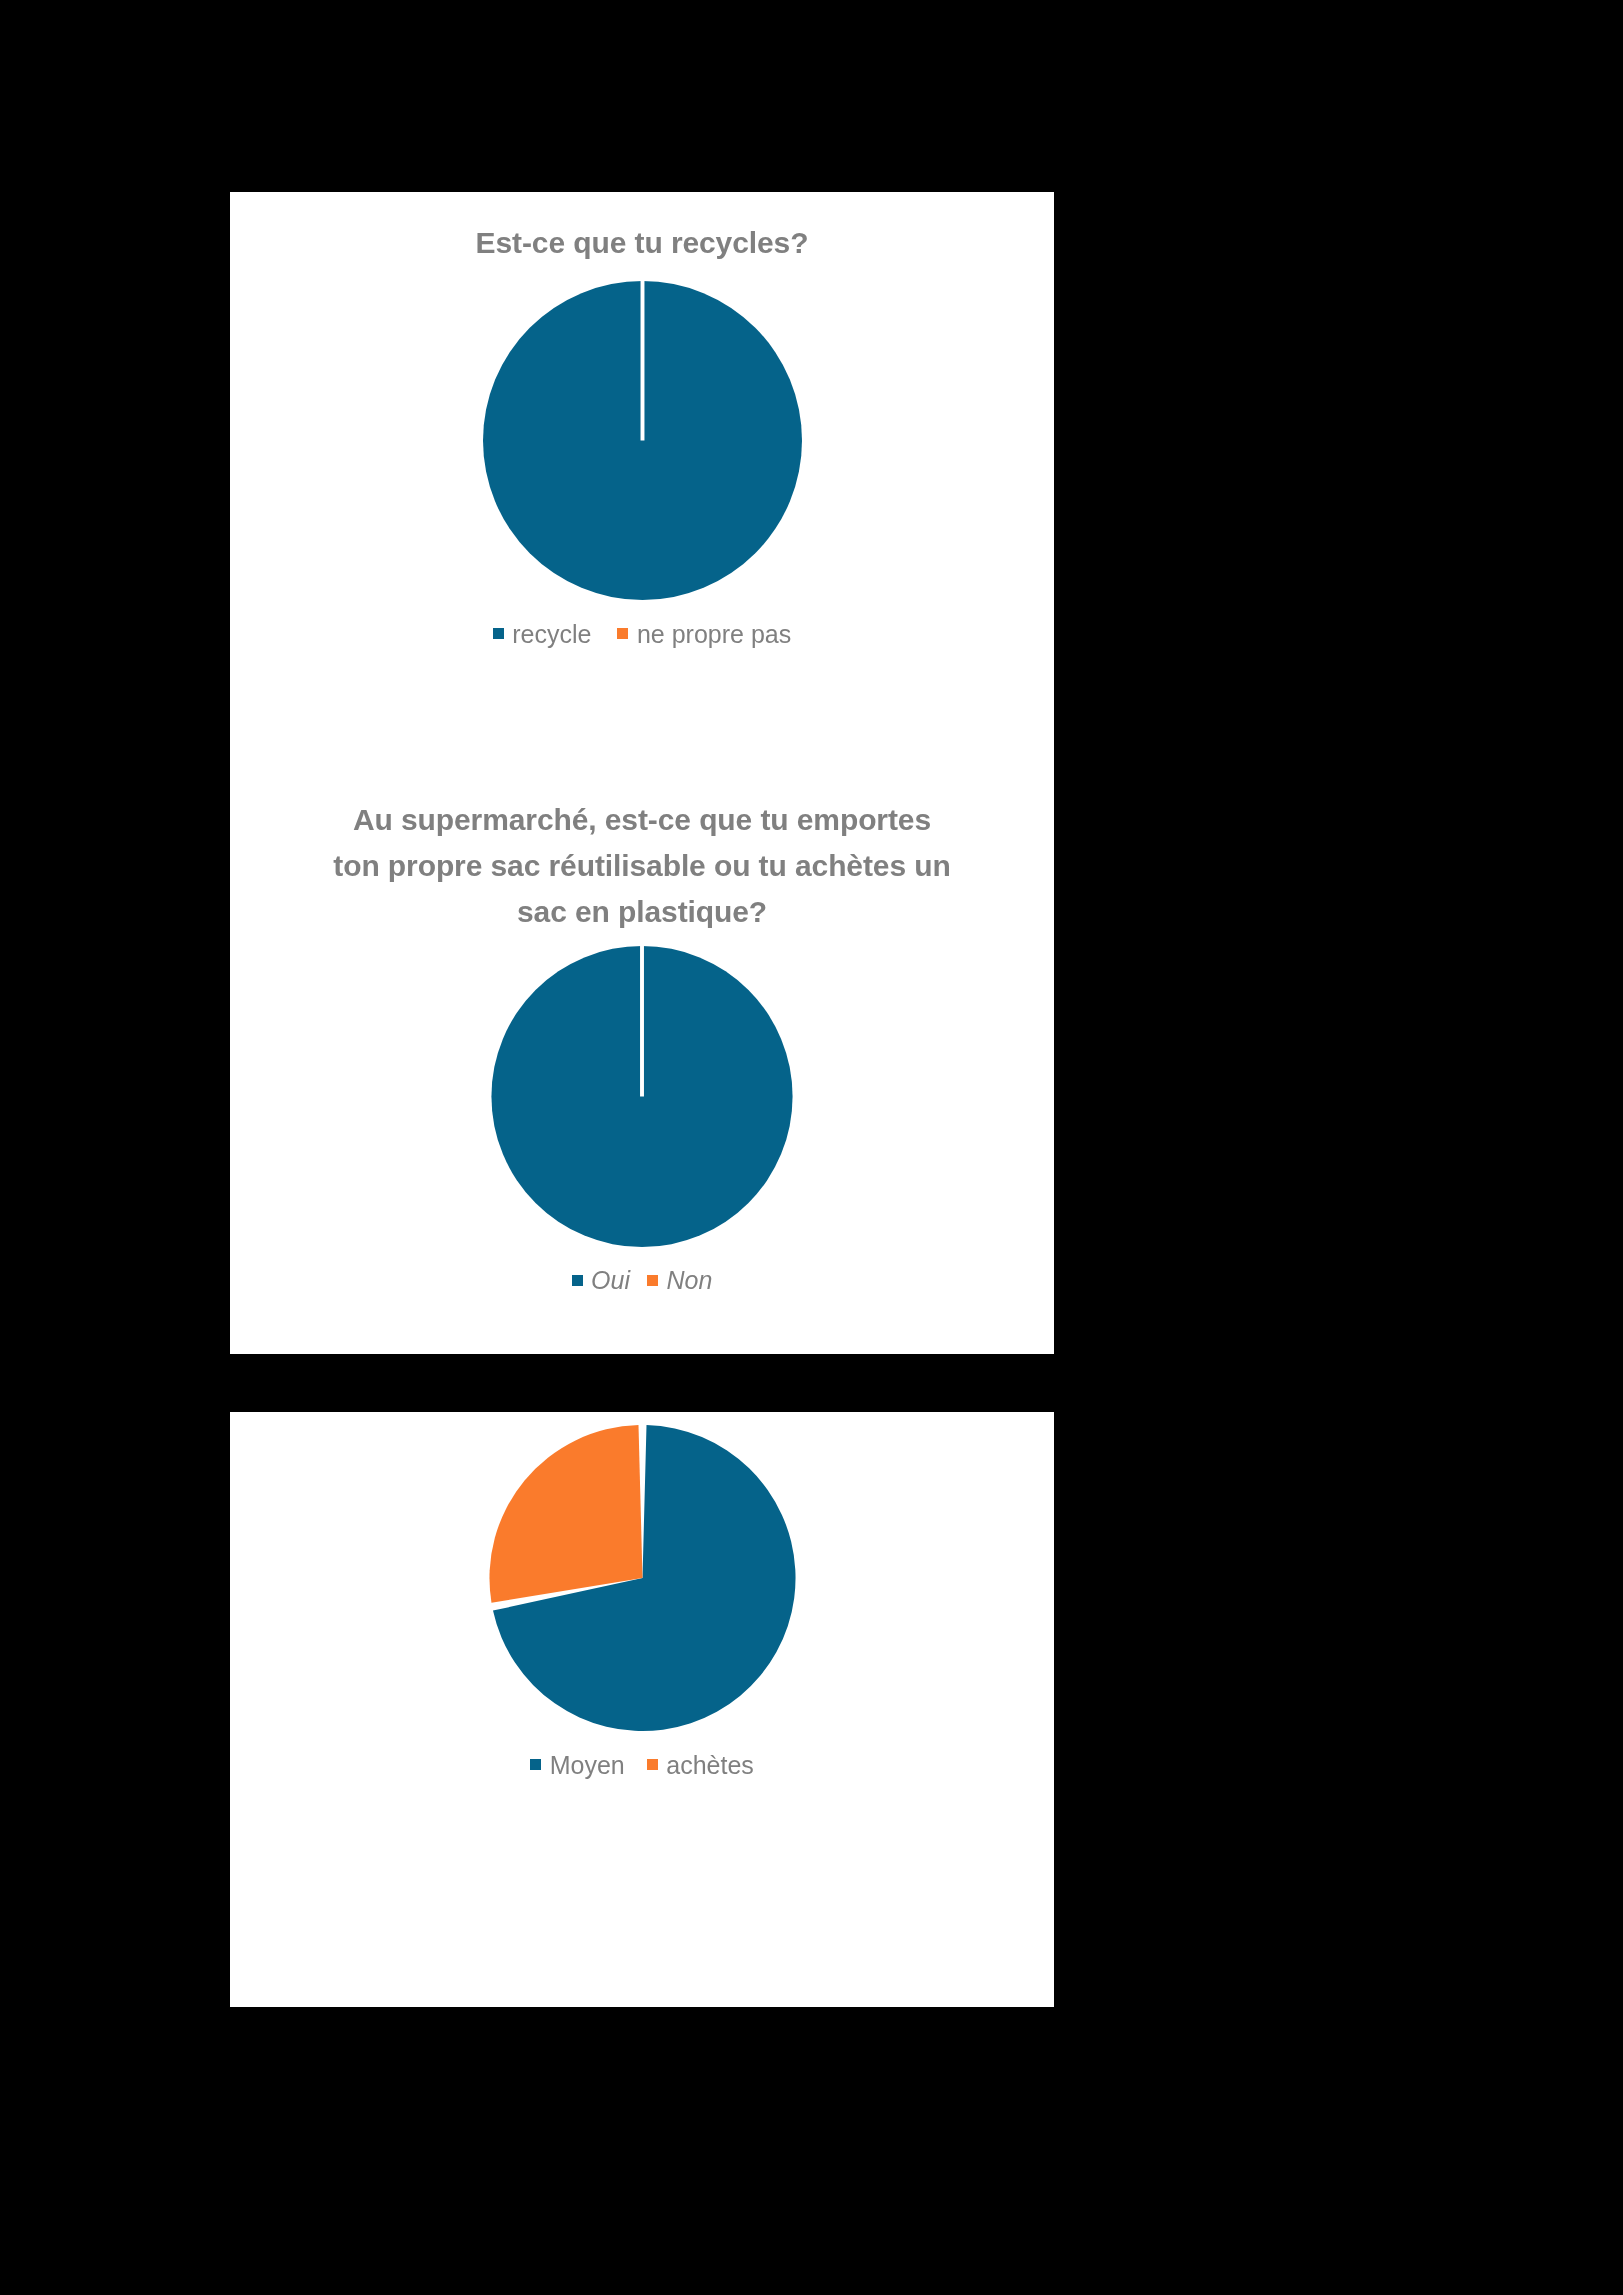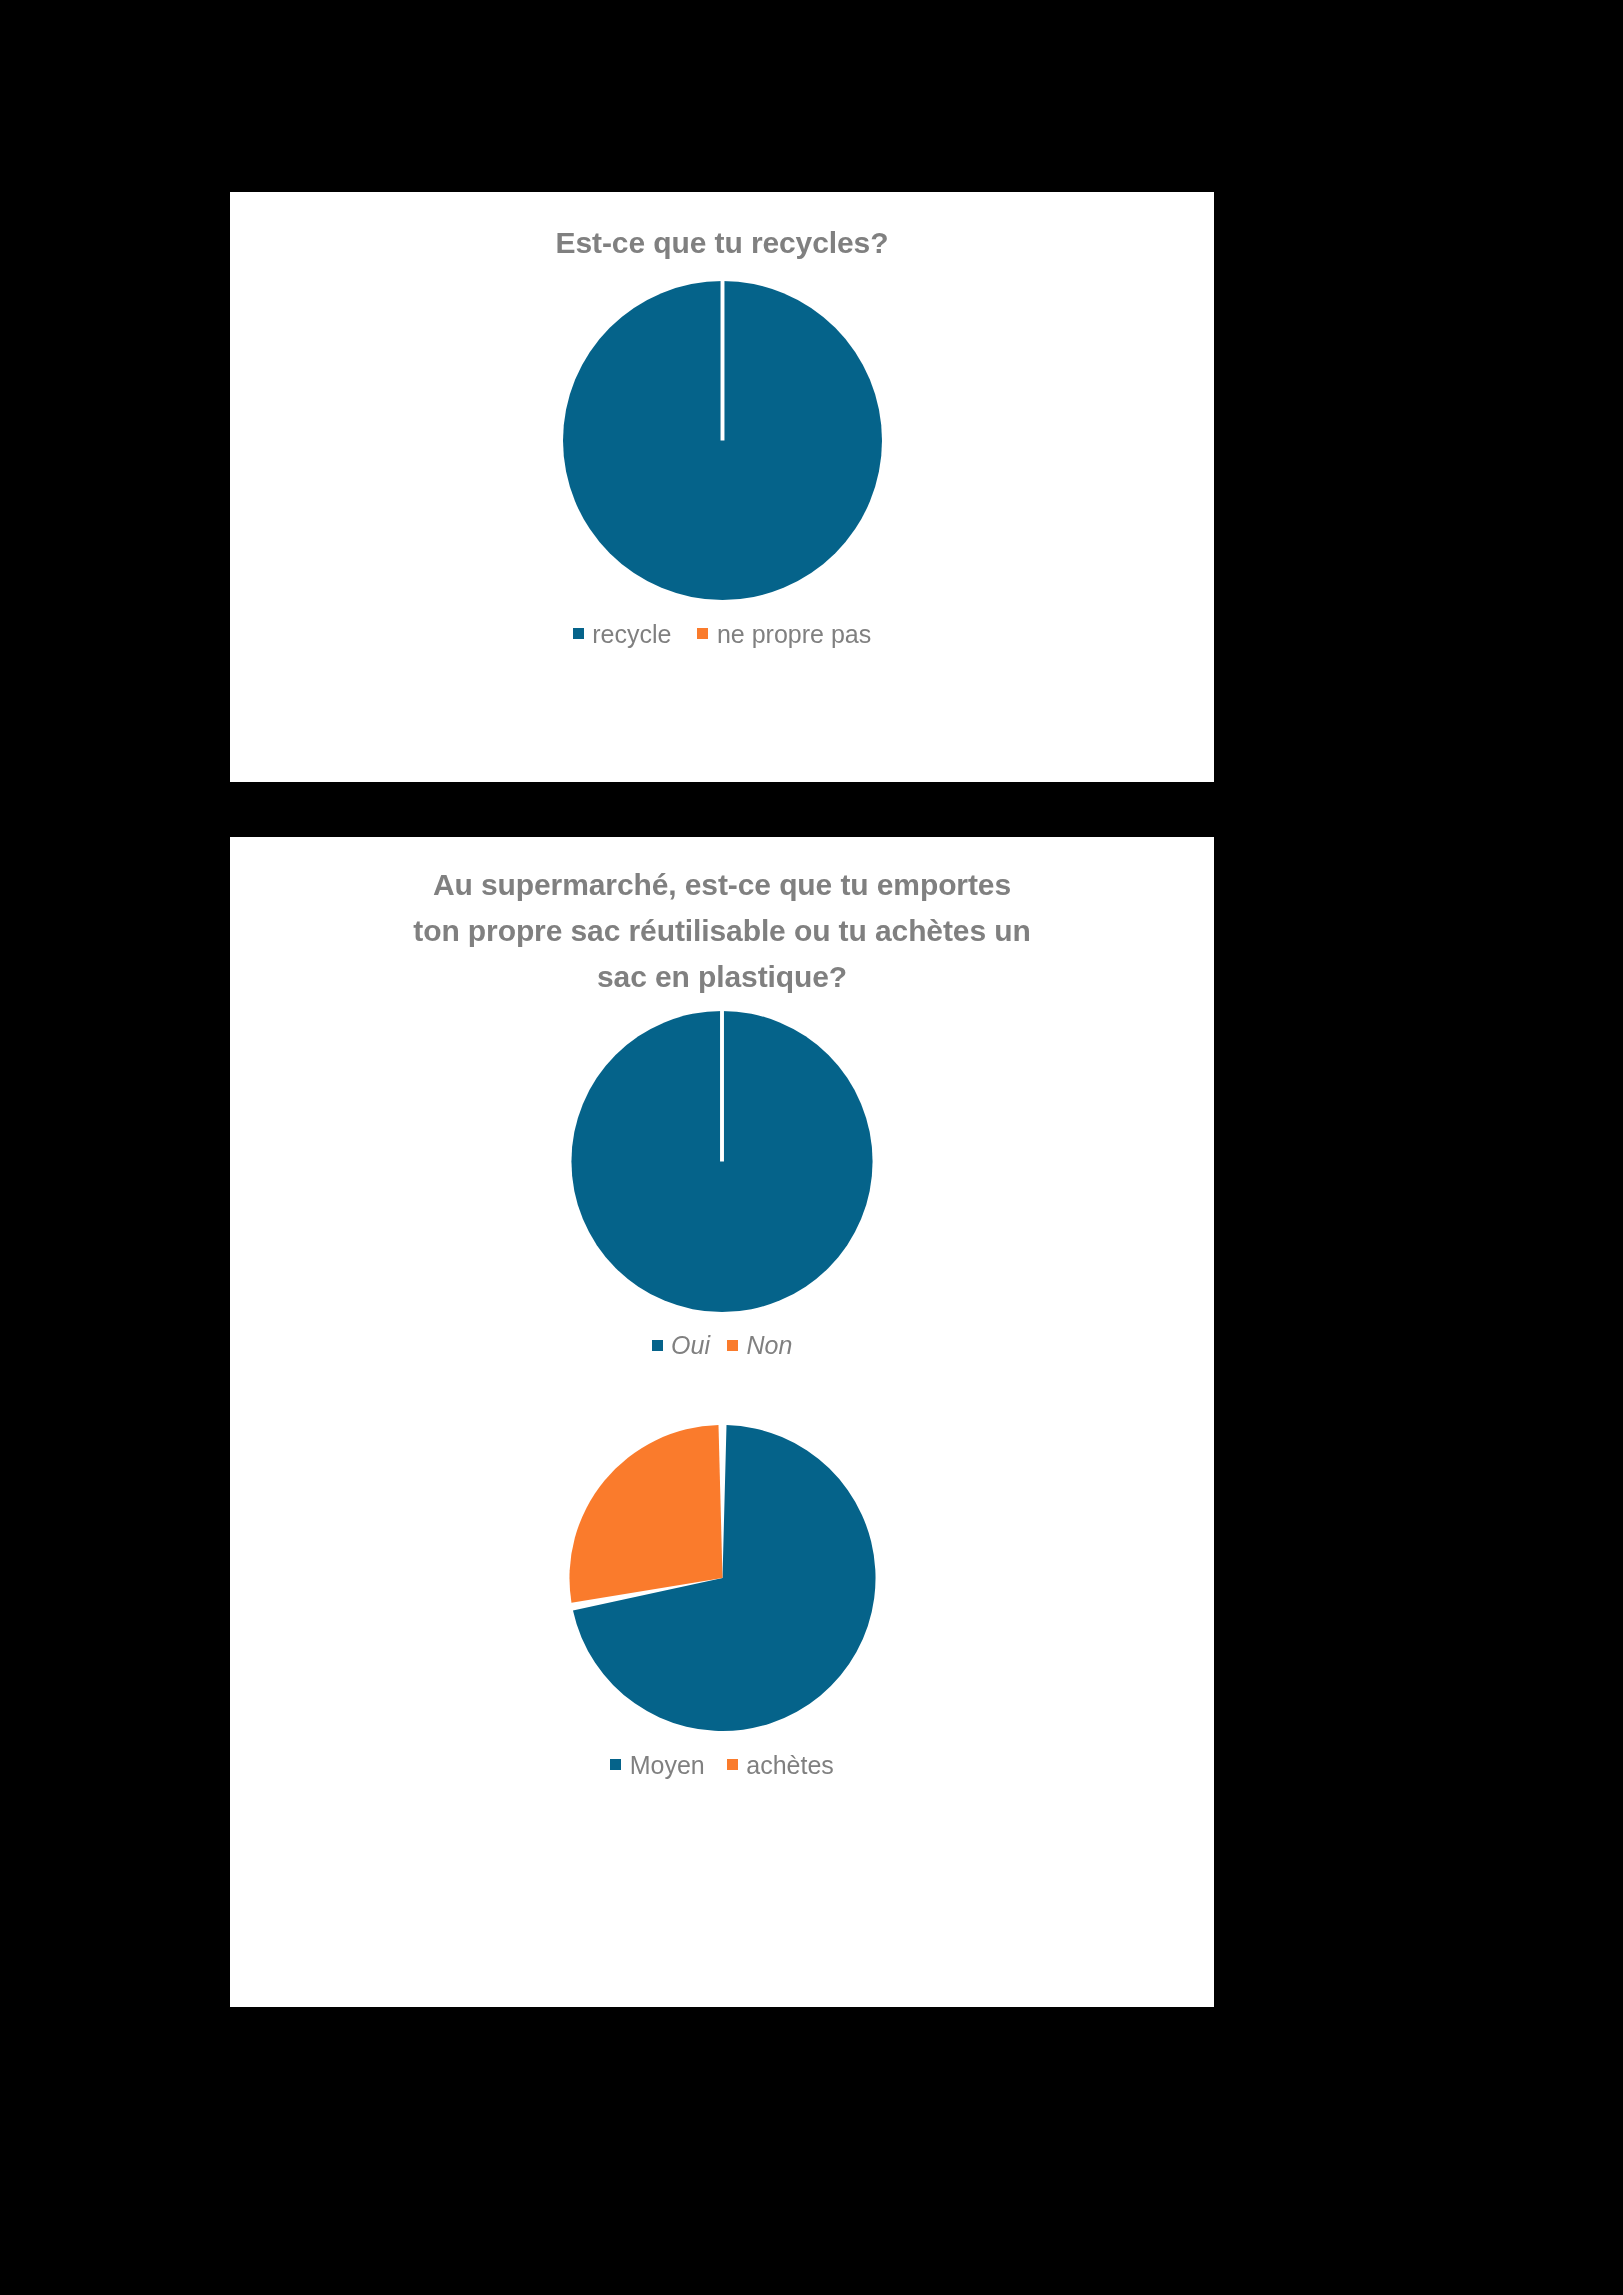--- a/index.html
+++ b/index.html
@@ -20,29 +20,29 @@
   .page {
     position: absolute;
     inset: 0;
     background: #000000;
   }
 
   
   .card {
     position: absolute;
     left: 230px;
-    width: 984px;
+    width: 824px;
     background: #ffffff;
     box-sizing: border-box;
     display: flex;
     flex-direction: column;
     align-items: center;
   }
   #card-1 { top: 192px;  height: 590px; }
-  #card-2 { top: 837px; height: 582px; }
+  #card-2 { top: 772px; height: 582px; }
   #card-3 { top: 1412px; height: 595px; }
 
   
   .chart-title {
     color: #808080;
     font-weight: bold;
     font-size: 30px;
     line-height: 46px;
     text-align: center;
     letter-spacing: -0.1px;

